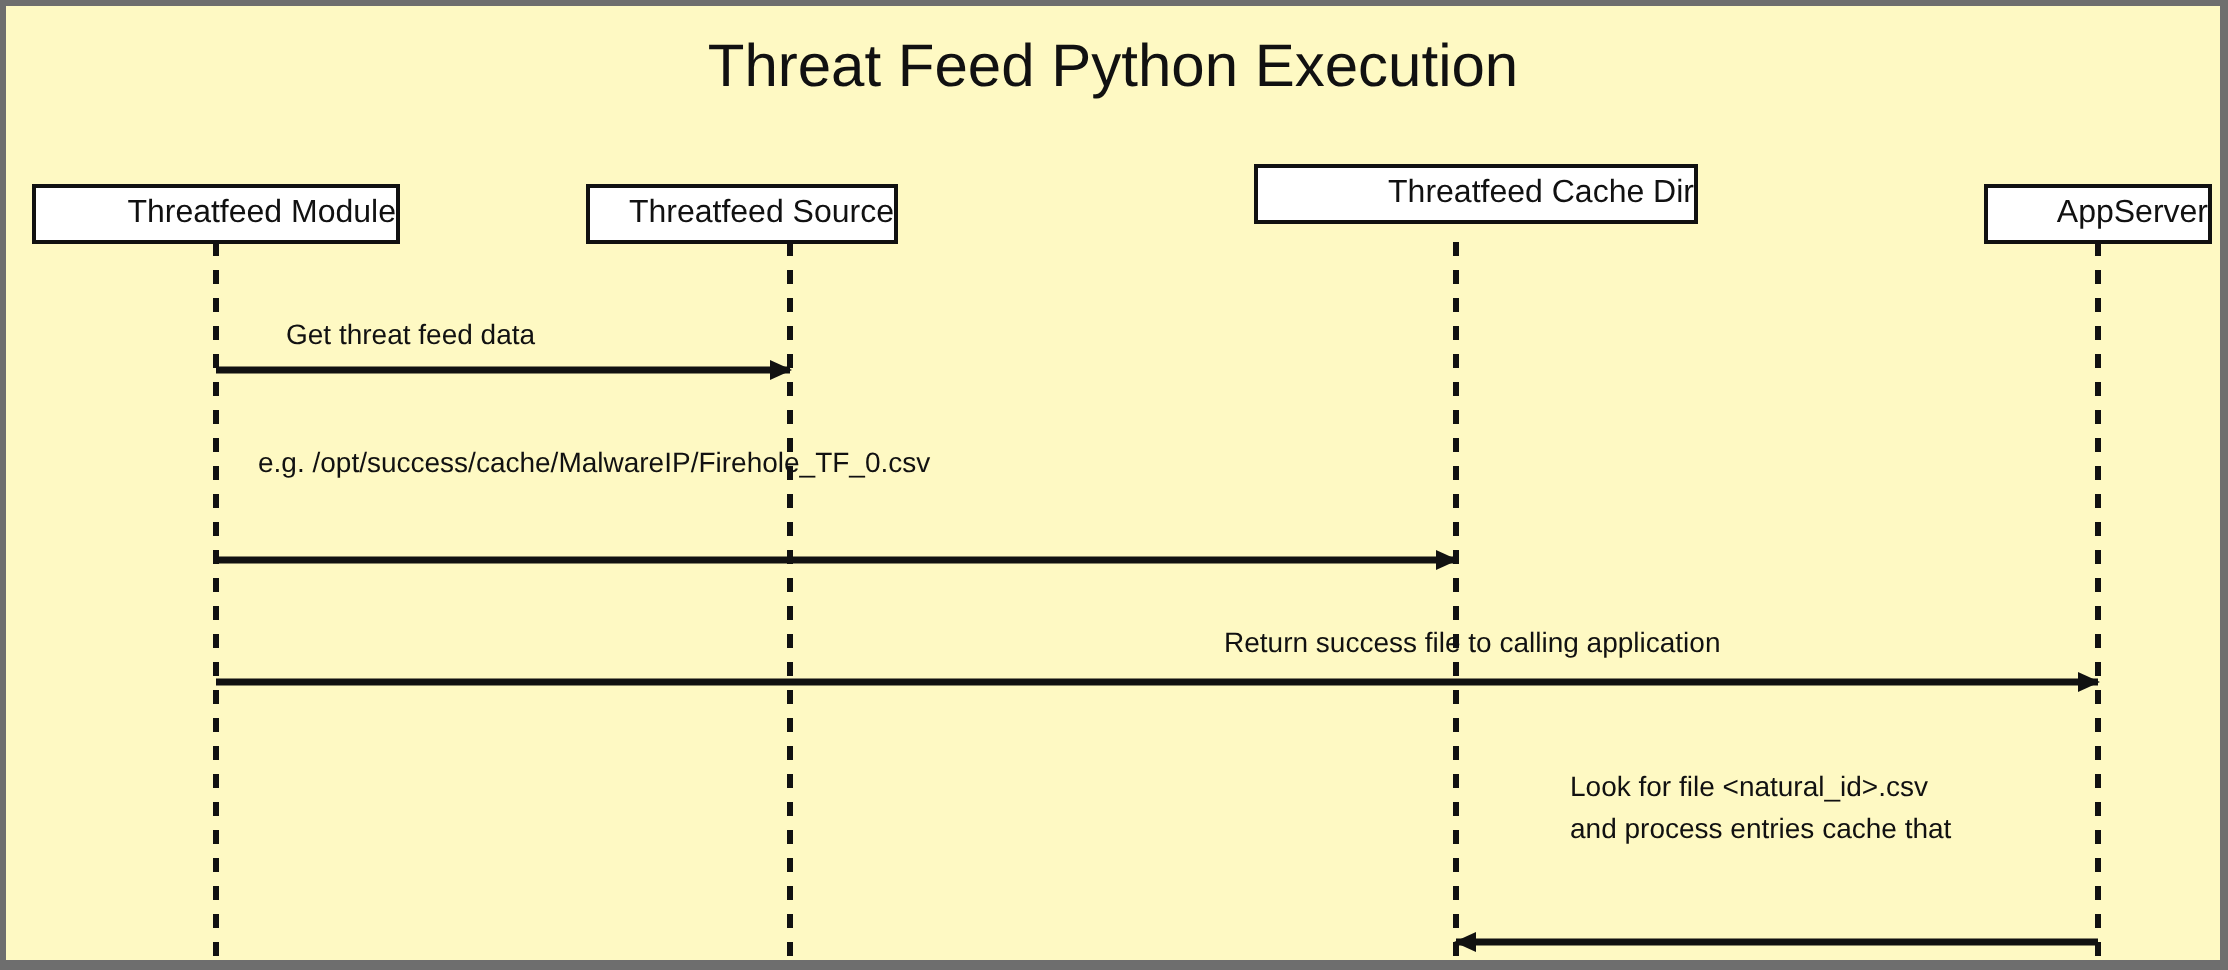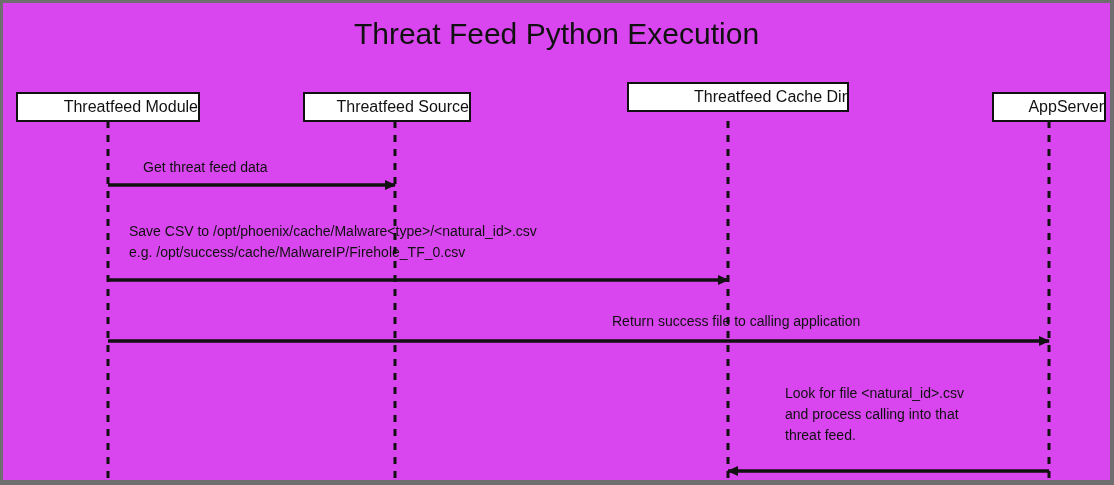--- a/index.html
+++ b/index.html
@@ -8,21 +8,21 @@
     background: #ffffff;
   }
   body {
     width: 1114px; height: 485px;
     font-family: "Liberation Sans", sans-serif;
     overflow: hidden;
   }
   #canvas {
     position: relative;
     width: 1114px; height: 485px;
-    background: #d946ef;
+    background: #fef9c3;
     border: 3px solid #6e6e6e;
     border-top-width: 3px;
     border-left-width: 3px;
     border-right-width: 4px;
     border-bottom-width: 5px;
   }
   #diagram {
     position: absolute;
     left: 0; top: 0;
     width: 1107px; height: 477px;
@@ -90,30 +90,30 @@
           <line x1="105" x2="1046" y1="338" y2="338" stroke="#111111" stroke-width="3.5" marker-end="url(#arrow-right)"></line>
           <line x1="1046" x2="725" y1="468" y2="468" stroke="#111111" stroke-width="3.5" marker-end="url(#arrow-left)"></line>
         </g>
     </svg>
   </div>
 
   <div id="participant-layer">
       <div class="participant" style="left: 13px; top: 89px; width: 184px;">
         <span>Threatfeed Module</span>
       </div>
-      <div class="participant" style="left: 300px; top: 89px; width: 168px;">
+      <div class="participant" style="left: 290px; top: 89px; width: 156px;">
         <span>Threatfeed Source</span>
       </div>
       <div class="participant" style="left: 624px; top: 79px; width: 222px; padding-left: 12px;">
         <span>Threatfeed Cache Dir</span>
       </div>
       <div class="participant" style="left: 989px; top: 89px; width: 114px; padding-left: 24px;">
         <span>AppServer</span>
       </div>
     </div>
   <div id="label-layer">
       <div class="msg-label" style="left: 140px; top: 154px;"><div>Get threat feed data</div></div>
-      <div class="msg-label" style="left: 126px; top: 218px;"><div>Save CSV to /opt/phoenix/cache/Malware&lt;type&gt;/&lt;natural_id&gt;.csv</div><div>e.g. /opt/success/cache/MalwareIP/Firehole_TF_0.csv</div></div>
+      <div class="msg-label" style="left: 126px; top: 218px;"><div>e.g. /opt/success/cache/MalwareIP/Firehole_TF_0.csv</div></div>
       <div class="msg-label" style="left: 609px; top: 308px;"><div>Return success file to calling application</div></div>
-      <div class="msg-label" style="left: 755px; top: 380px; margin-left: 27px;"><div>Look for file &lt;natural_id&gt;.csv</div><div>and process calling into that</div><div>threat feed.</div></div>
+      <div class="msg-label" style="left: 755px; top: 380px; margin-left: 27px;"><div>Look for file &lt;natural_id&gt;.csv</div><div>and process entries cache that</div></div>
     </div>
 
 </div>
 
 </body></html>

